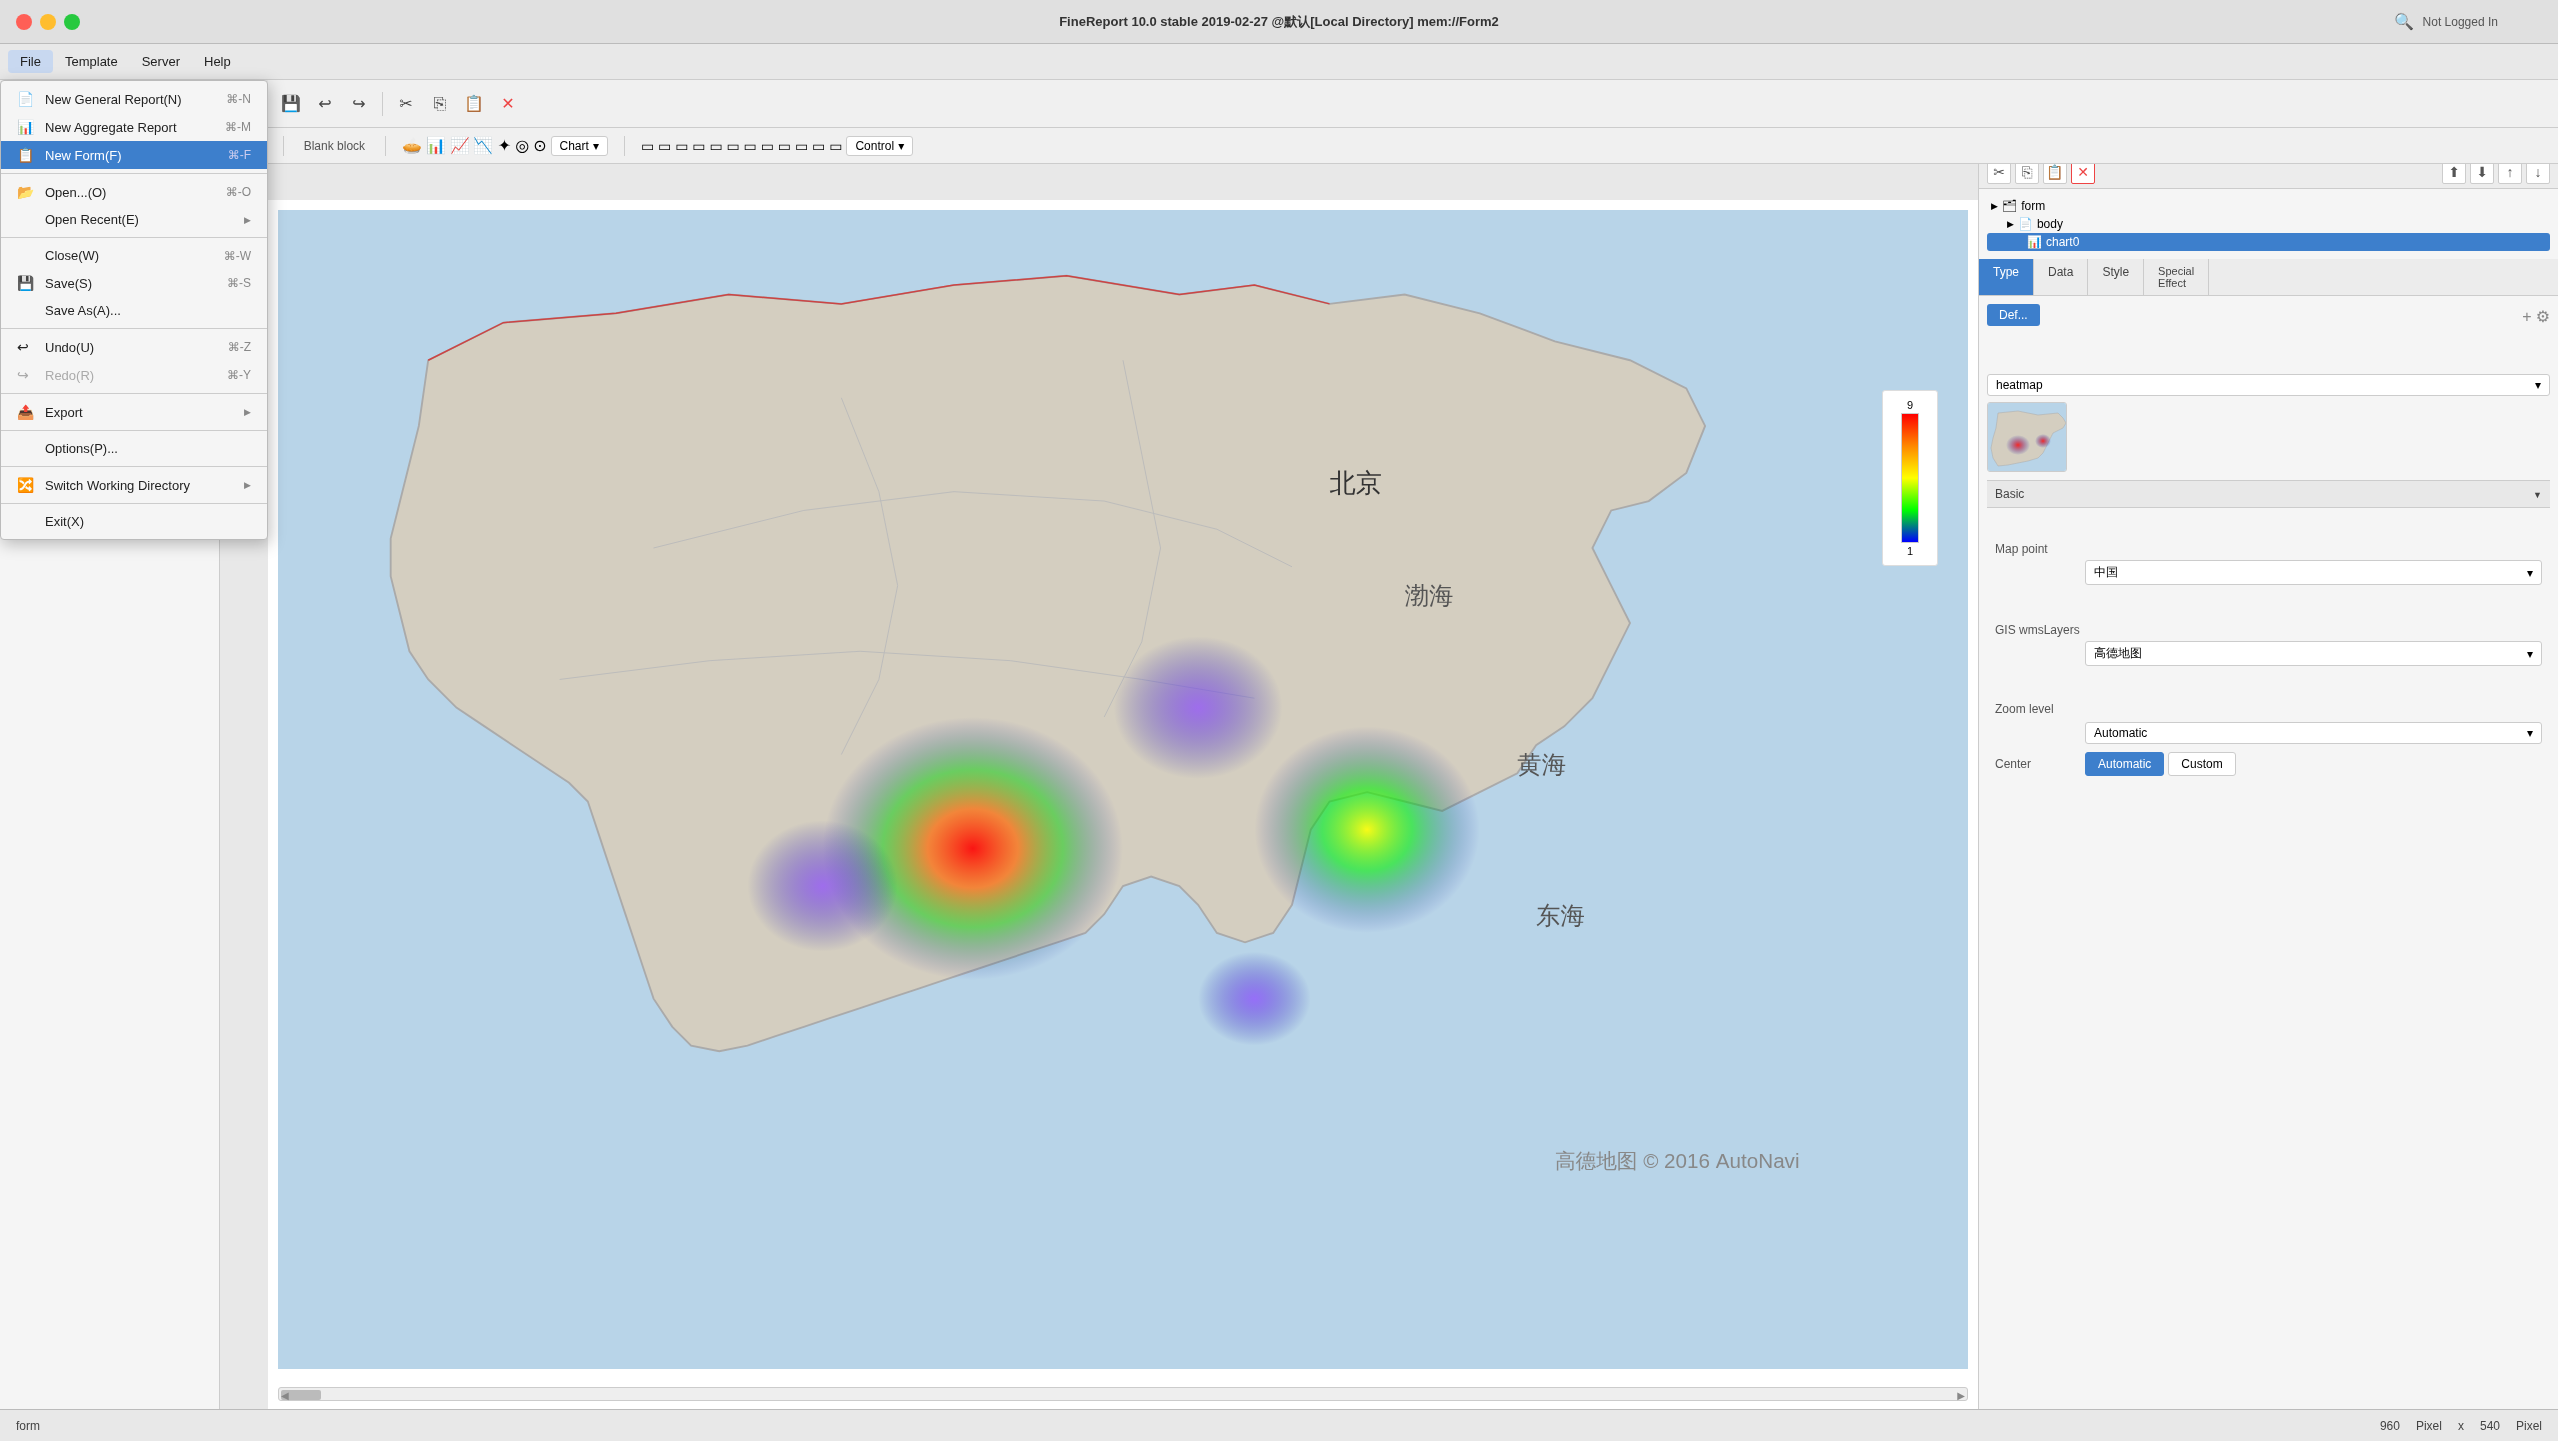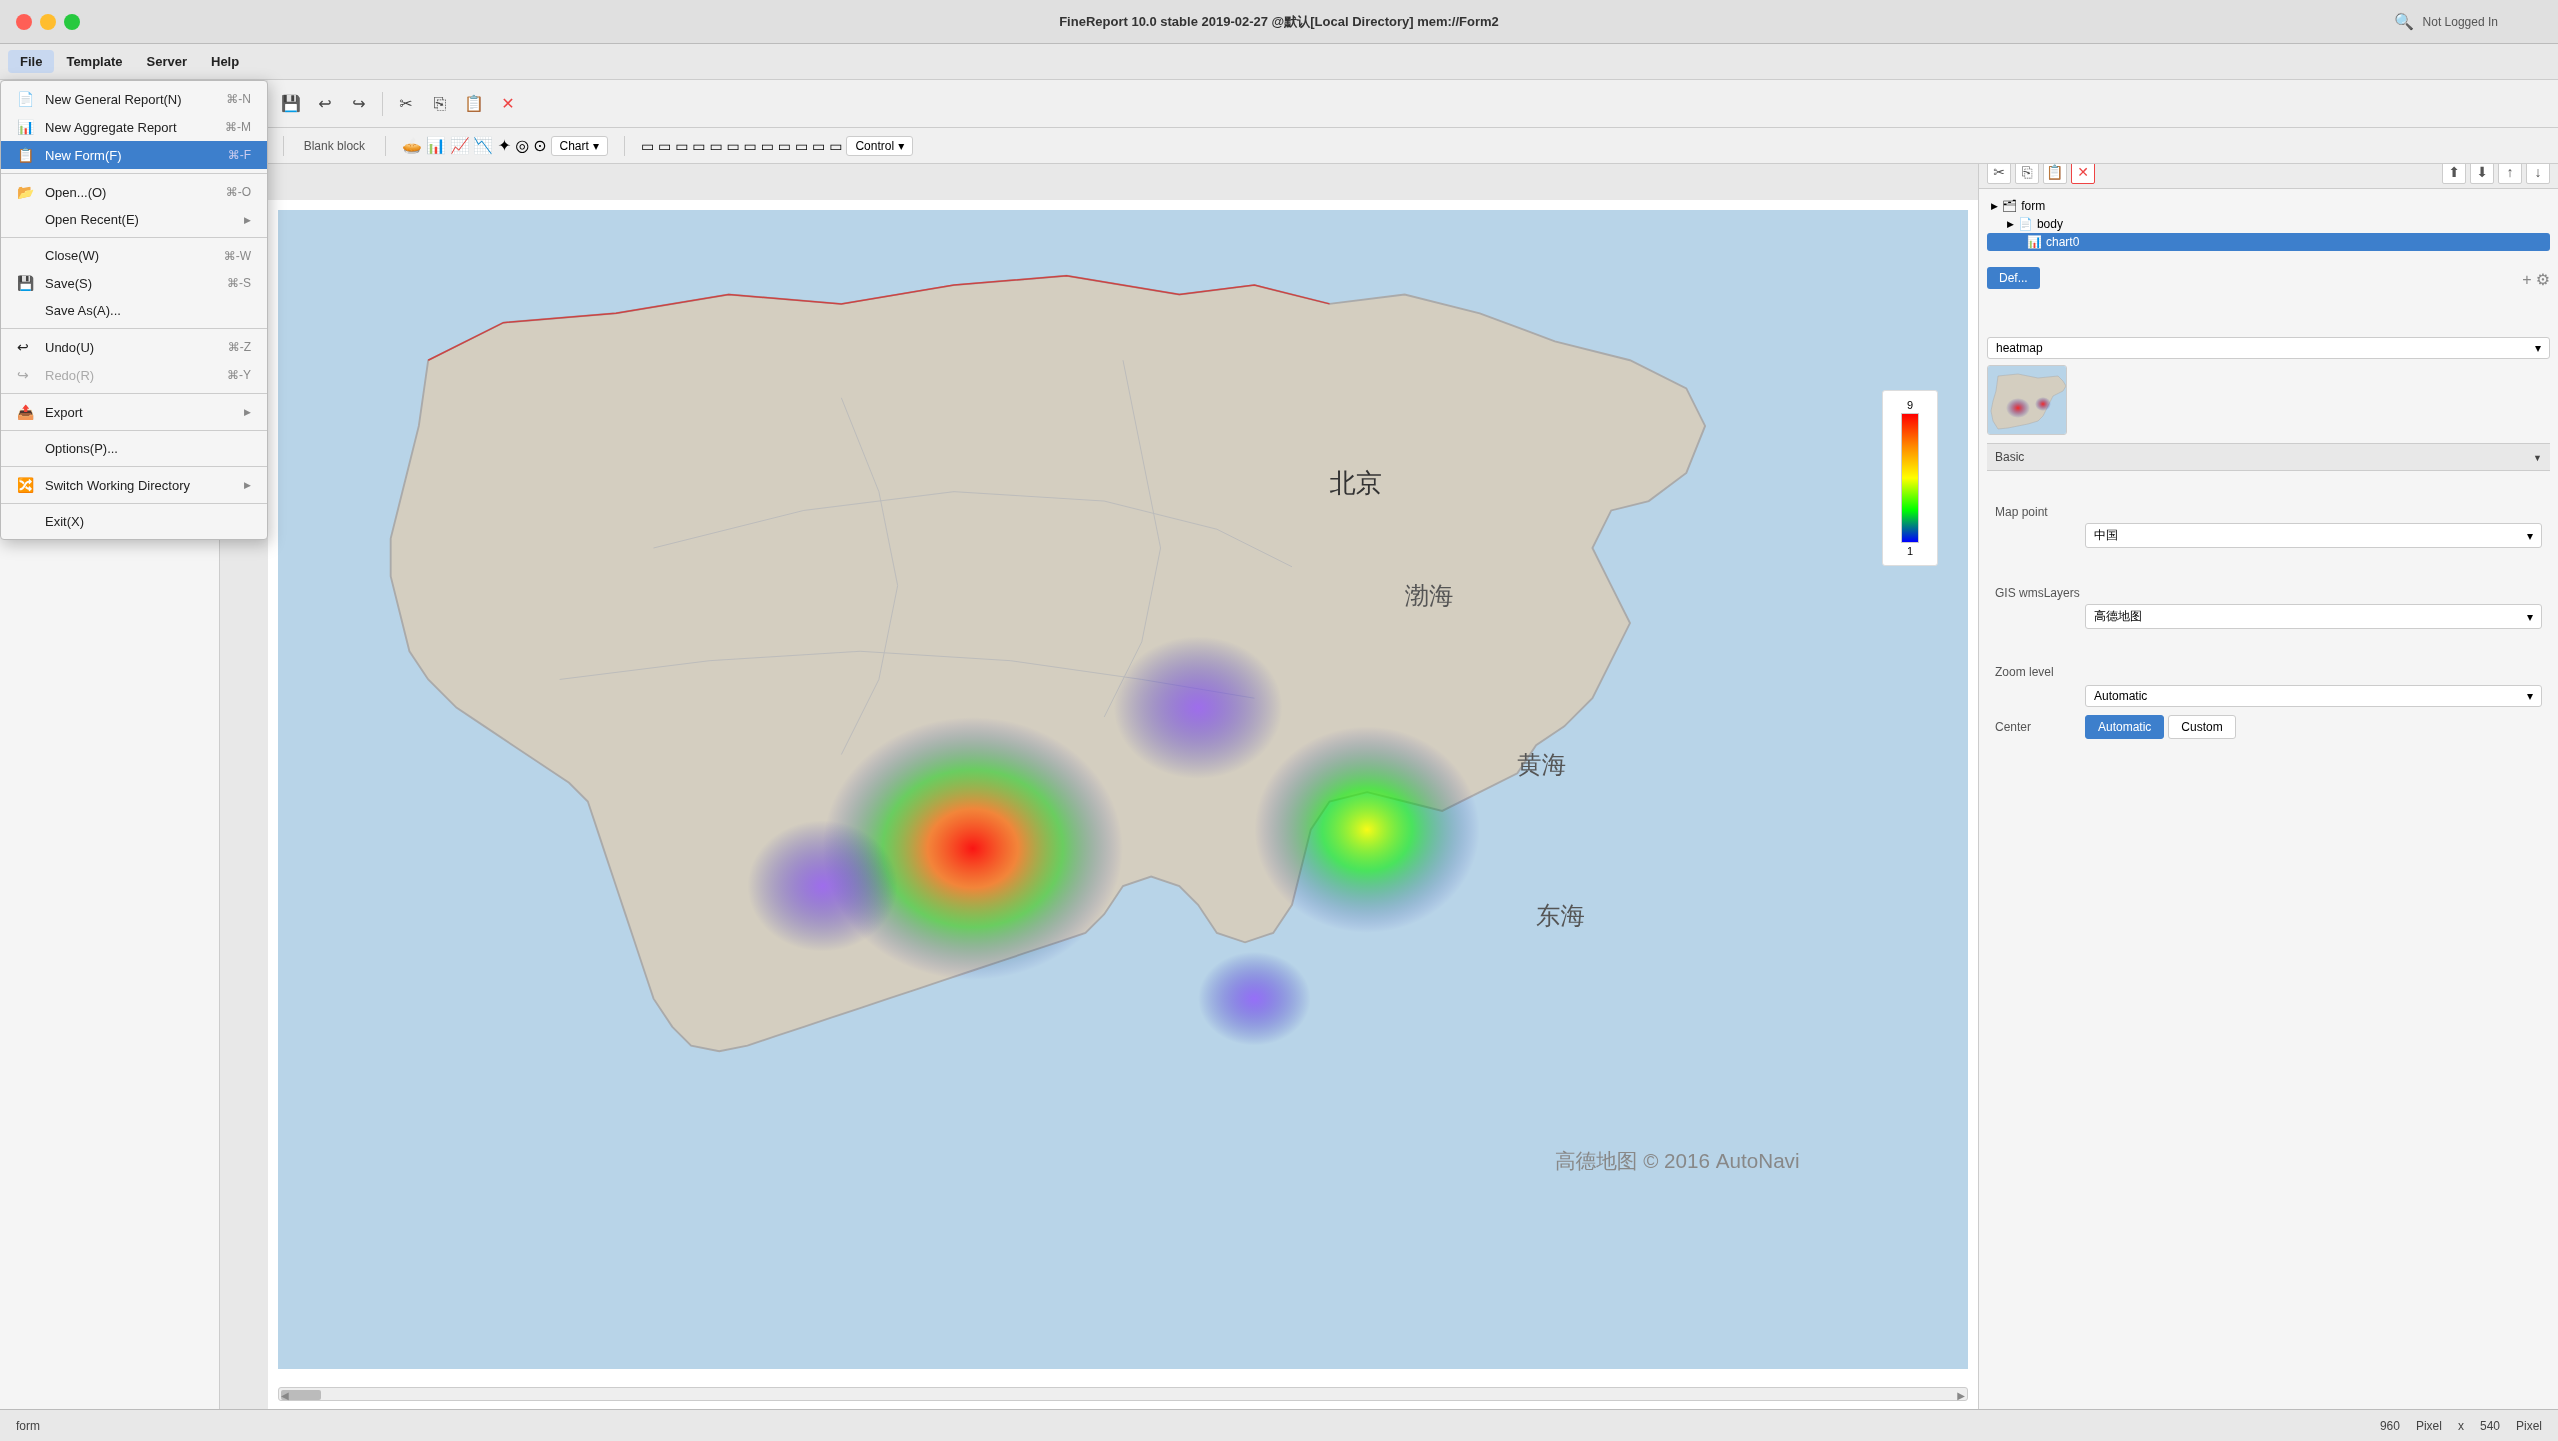--- a/index.html
+++ b/index.html
@@ -25,21 +25,20 @@
       position: absolute; top: 44px; left: 0; right: 0; height: 36px;
       background: #e8e8e8;
       display: flex; align-items: center;
       padding: 0 8px;
       border-bottom: 1px solid #ccc;
       z-index: 10;
     }
     .menu-item {
       padding: 4px 12px; font-size: 13px; color: #222; cursor: pointer;
       border-radius: 4px;
-      font-weight: bold;
     }
 
     
     #toolbar {
       position: absolute; top: 80px; left: 0; right: 0; height: 48px;
       background: #f0f0f0;
       display: flex; align-items: center;
       padding: 0 8px; gap: 4px;
       border-bottom: 1px solid #ccc;
       z-index: 9;
@@ -486,20 +485,26 @@
       <span style="font-size:9px;">▶</span>
       <span>📄</span>
       <span>body</span>
     </div>
     <div class="tree-item selected" style="padding-left:40px;">
       <span>📊</span>
       <span>chart0</span>
     </div>
   </div>
 
+  <div class="cs-tabs">
+    <div class="cs-tab active">Type</div>
+    <div class="cs-tab">Data</div>
+    <div class="cs-tab">Style</div>
+    <div class="cs-tab" style="font-size:11px;">Special<br>Effect</div>
+  </div>
 
   <div class="cs-body">
 
     <div style="display:flex;align-items:flex-end;gap:4px;margin-bottom:6px;">
       <button style="background:#3d7fcc;color:white;border:none;padding:4px 12px;border-radius:3px;font-size:12px;cursor:pointer;">Def...</button>
       <div style="flex:1;"></div>
       <span style="font-size:16px;color:#888;cursor:pointer;">+</span>
       <span style="font-size:16px;color:#888;cursor:pointer;">⚙</span>
     </div>
 

